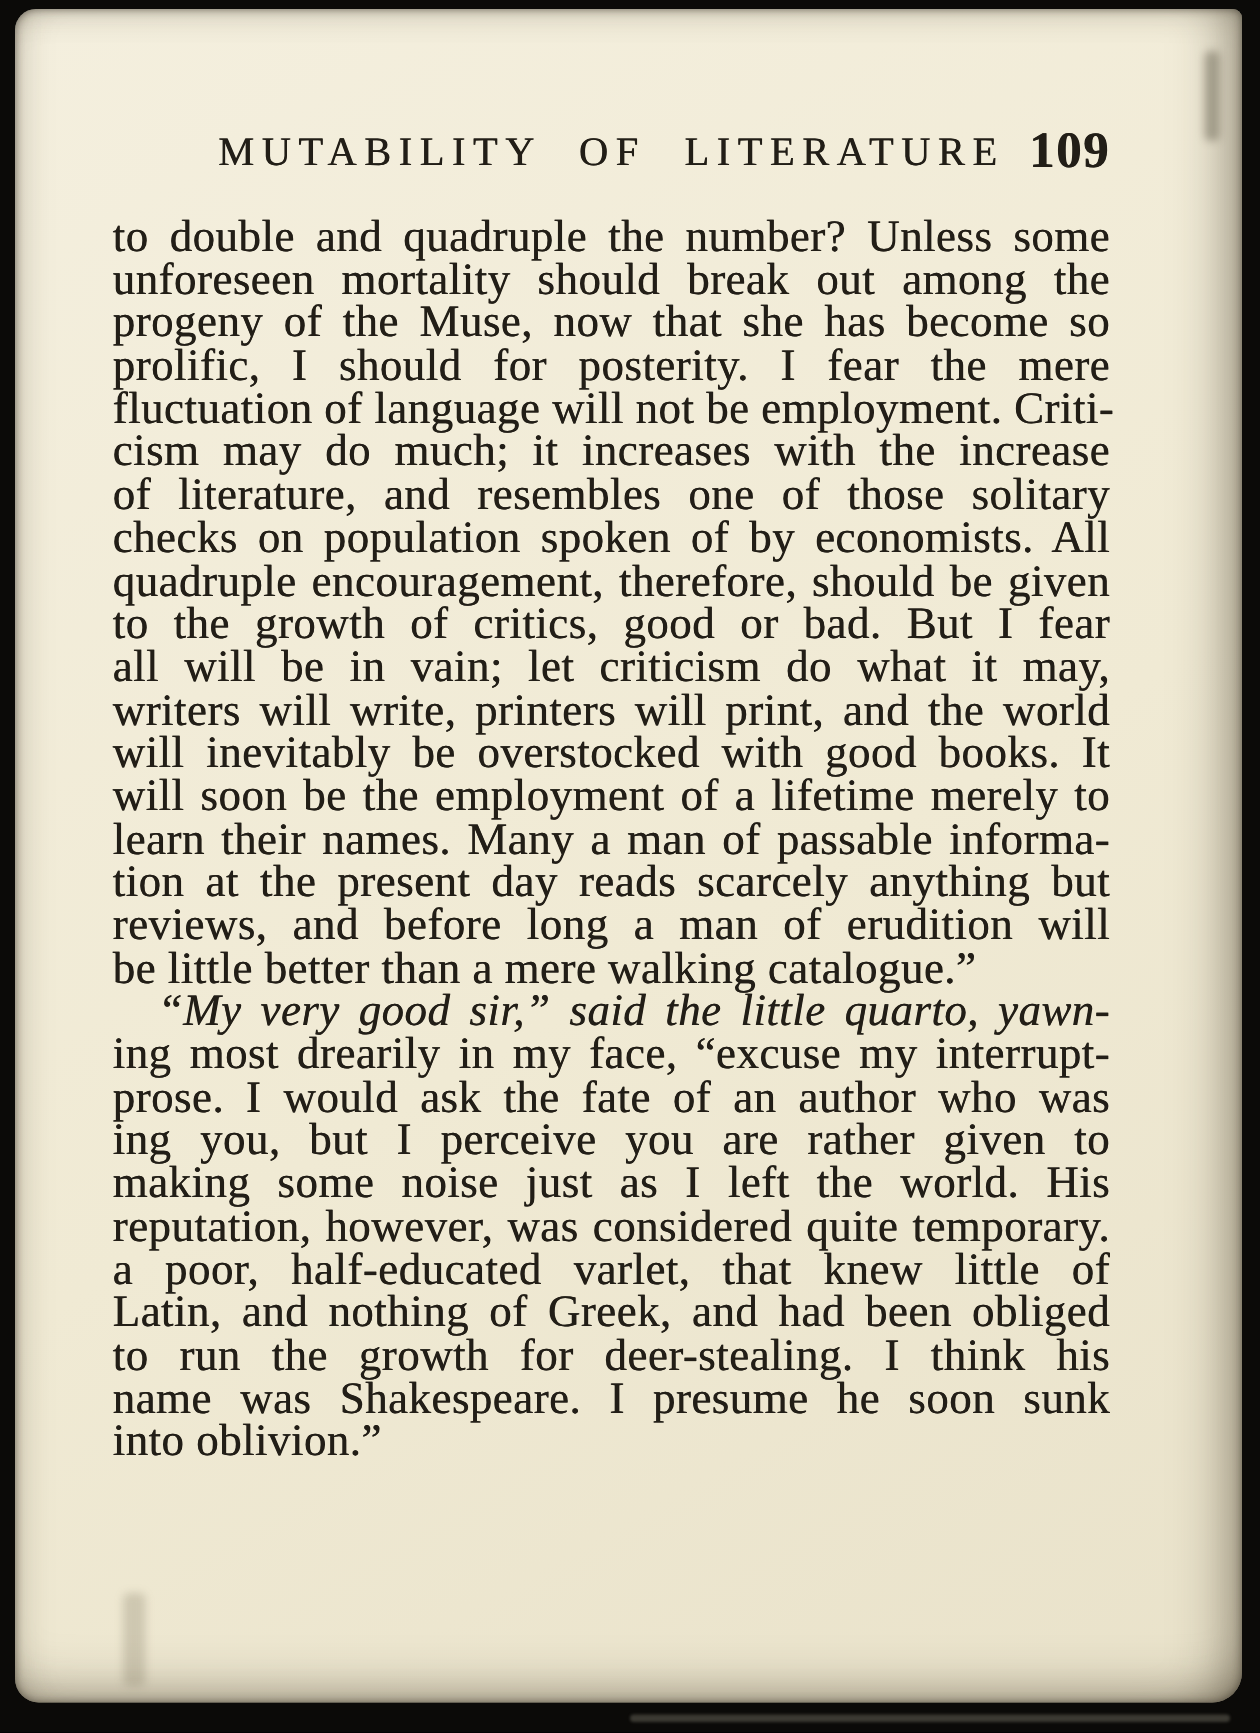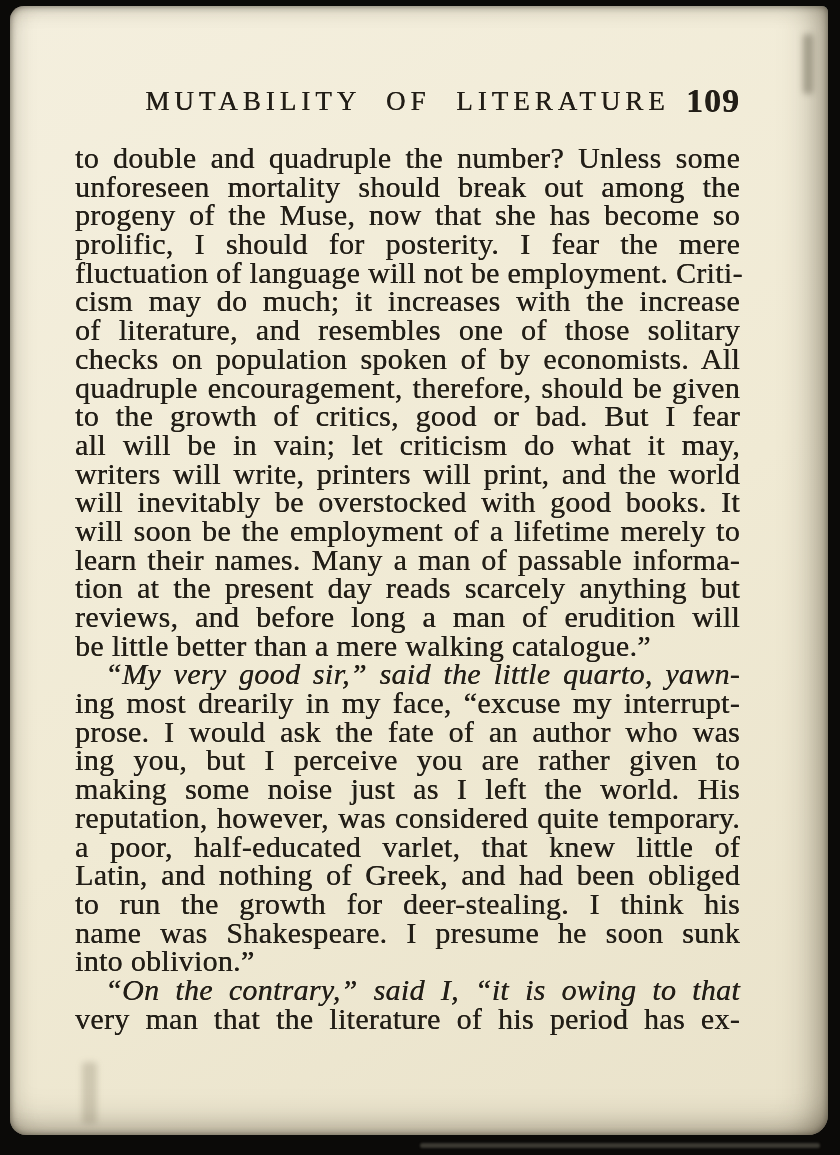--- a/index.html
+++ b/index.html
@@ -133,23 +133,19 @@
             <div class="line">prose. I would ask the fate of an author who was</div>
             <div class="line">ing you, but I perceive you are rather given to</div>
             <div class="line">making some noise just as I left the world. His</div>
             <div class="line">reputation, however, was considered quite temporary.</div>
             <div class="line">a poor, half-educated varlet, that knew little of</div>
             <div class="line">Latin, and nothing of Greek, and had been obliged</div>
             <div class="line">to run the growth for deer-stealing. I think his</div>
             <div class="line">name was Shakespeare. I presume he soon sunk</div>
             <div class="line last">into oblivion.”</div>
           </div>
-          <div class="paragraph indent">
-            <div class="line first">“On the contrary,” said I, “it is owing to that</div>
-            <div class="line">very man that the literature of his period has ex-</div>
-          </div>
         </div>
     </div>
     <div class="artifact top-right"></div>
     <div class="artifact bottom-left"></div>
   </div>
   <div class="artifact bottom-strip"></div>
 </div>
 
 </body></html>

